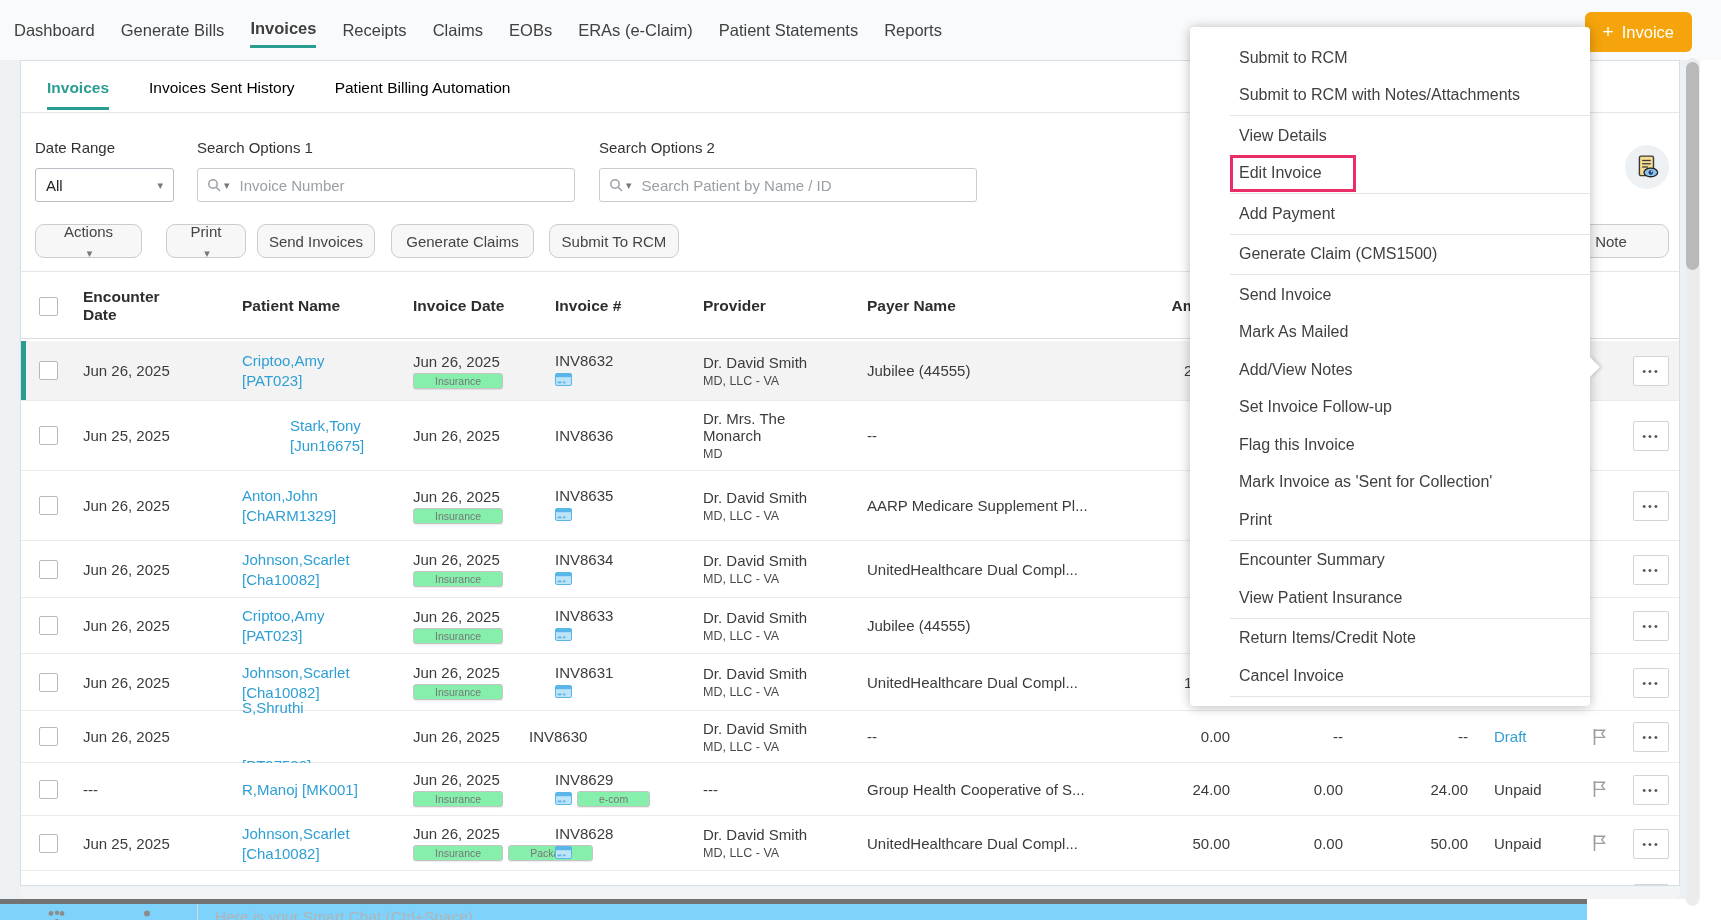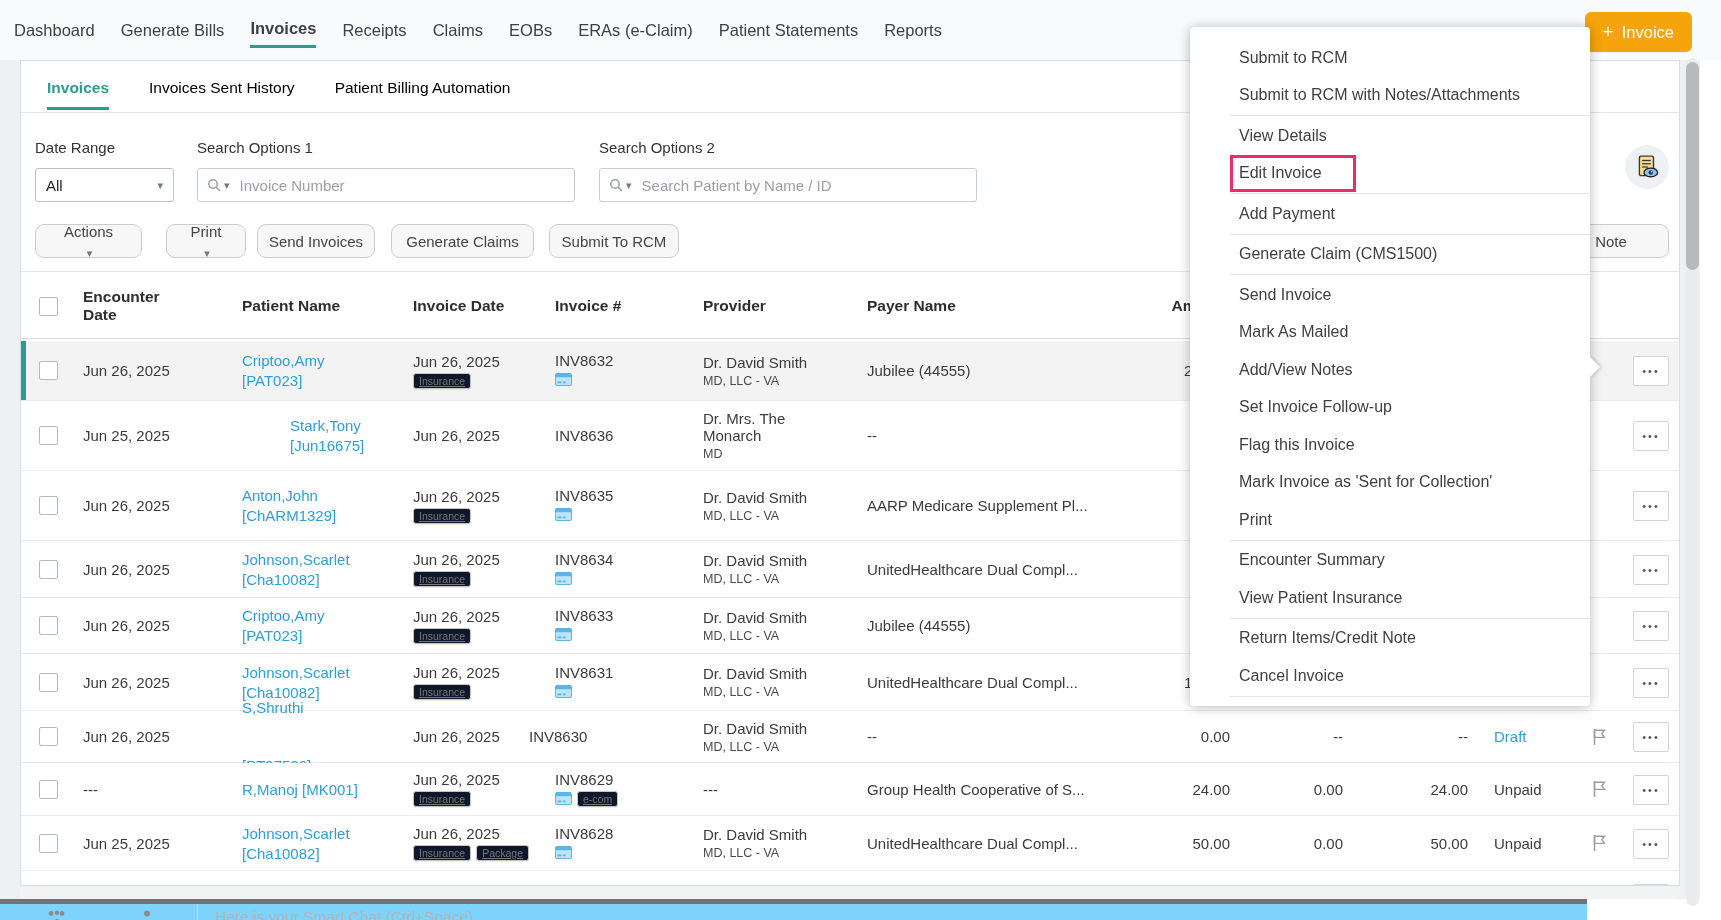--- a/index.html
+++ b/index.html
@@ -40,21 +40,21 @@
          border-bottom:1px solid #dcdcdc;box-sizing:border-box;font-weight:bold;font-size:15.5px;color:#2e2e2e;}
   .hcell{position:absolute;top:0;height:68px;display:flex;align-items:center;}
   .checkbox{width:17px;height:17px;border:1px solid #b5bac0;border-radius:2px;background:#fff;}
   .trow{position:absolute;left:0;width:100%;border-bottom:1px solid #ebebeb;box-sizing:border-box;background:#fff;}
   .trow.hl{background:#f3f3f3;}
   .trow.hl::before{content:"";position:absolute;left:0;top:0;bottom:0;width:5px;background:#2a9d92;}
   .cell{position:absolute;top:0;height:100%;display:flex;flex-direction:column;justify-content:center;gap:3px;font-size:15px;color:#3b3b3b;}
   .cell .link{color:#2e9fd4;cursor:pointer;}
   .sub{font-size:12.5px;color:#4a4a4a;}
   .badge{display:inline-block;font-size:10.5px;color:#777;border:1px solid #c4c4c4;border-radius:3px;
-         padding:1px 5px;background:#0f172a;box-shadow:0 1px 1px rgba(0,0,0,.08);text-decoration:underline;}
+         padding:1px 21px;background:#86efac;box-shadow:0 1px 1px rgba(0,0,0,.08);}
   .rowline{display:flex;align-items:center;gap:5px;}
   .amt{align-items:flex-end;text-align:right;}
   .dots-btn{position:absolute;width:36px;height:30px;border:1px solid #d4d4d4;border-radius:2px;background:#fff;
          color:#555;font-size:11px;letter-spacing:2px;display:flex;align-items:center;justify-content:center;}
   .flagwrap{position:absolute;width:20px;display:flex;align-items:center;justify-content:center;}
   
   .menu{position:absolute;left:1190px;top:27px;width:400px;background:#fff;border-radius:4px;
         box-shadow:0 1px 12px rgba(0,0,0,.28);padding:12px 0 8px 0;z-index:50;}
   .mi{position:relative;height:37.5px;display:flex;align-items:center;padding-left:49px;
       font-size:16px;color:#3f3f3f;cursor:pointer;box-sizing:border-box;}

